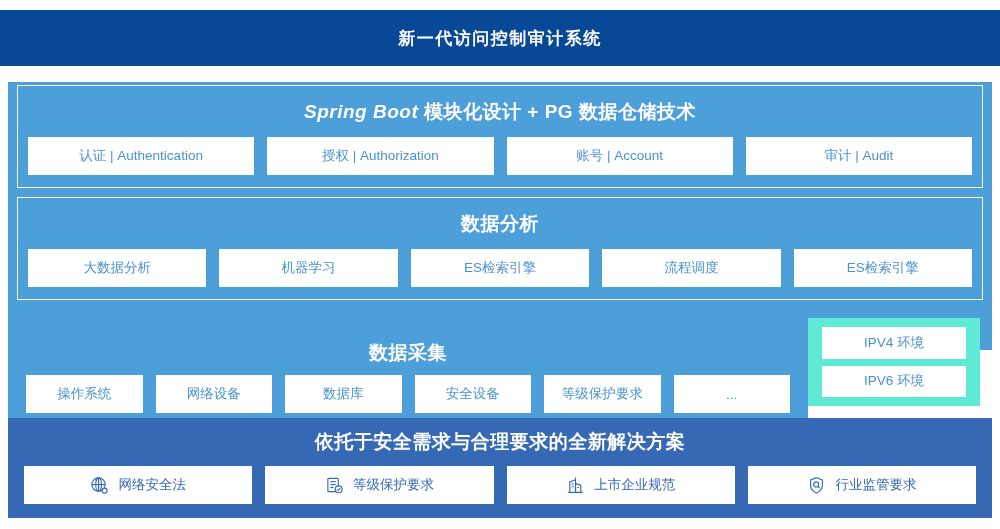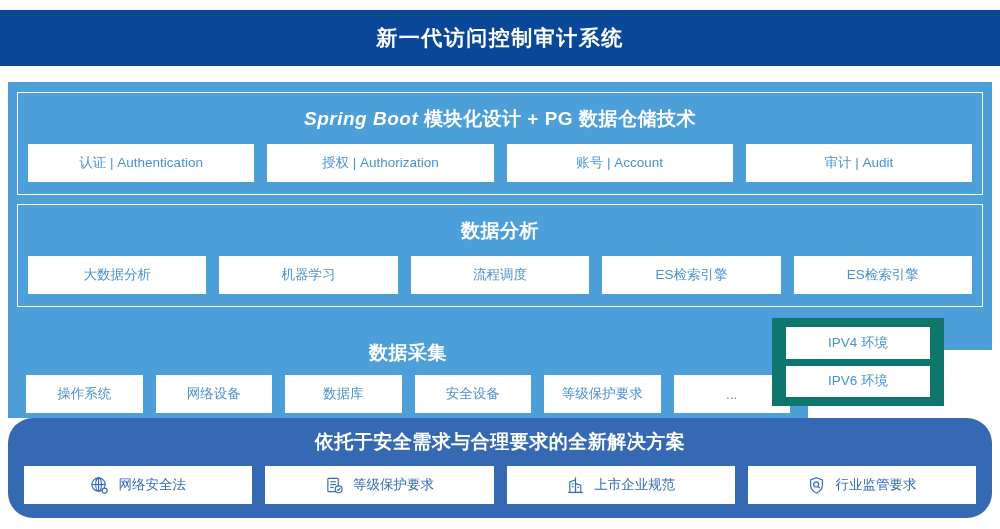--- a/index.html
+++ b/index.html
@@ -27,45 +27,44 @@
     top: 10px;
     width: 1000px;
     height: 56px;
     background: #094897;
     display: flex;
     align-items: center;
     justify-content: center;
   }
   .header-title {
     color: #ffffff;
-    font-size: 21px;
+    font-size: 17px;
     font-weight: bold;
     letter-spacing: 1.5px;
   }
 
   
   .band {
     position: absolute;
     left: 8px;
     width: 984px;
     box-sizing: border-box;
   }
   .band-light {
     background: #4d9fda;
   }
   .band-mid {
     background: #3569b3;
-    border-radius: 25px;
   }
 
   
   .platform {
     top: 82px;
     height: 268px;
-    padding: 10px 9px;
+    padding: 3px 9px;
   }
   .inner-box {
     border: 1px solid #ffffff;
     box-sizing: border-box;
     width: 100%;
     padding: 9px 10px 12px 10px;
   }
   .inner-box + .inner-box {
     margin-top: 9px;
   }
@@ -112,25 +111,25 @@
     height: 88px;
     background: #4d9fda;
     box-sizing: border-box;
     padding: 8px 18px 10px 18px;
   }
   .collect-main .box-title {
     padding: 2px 0 9px 0;
   }
   .collect-side {
     position: absolute;
-    left: 764px;
+    left: 800px;
     top: 0;
     width: 172px;
     height: 88px;
-    background: #0f766e;
+    background: #5eead4;
     box-sizing: border-box;
     padding: 9px 14px;
     display: flex;
     flex-direction: column;
     gap: 7px;
   }
   .side-card {
     background: #ffffff;
     flex: 1 1 0;
     display: flex;
@@ -192,22 +191,22 @@
         <div class="card">账号 | Account</div>
         <div class="card">审计 | Audit</div>
       </div>
     </div>
 
     <div class="inner-box">
       <div class="box-title">数据分析</div>
       <div class="card-row">
         <div class="card">大数据分析</div>
         <div class="card">机器学习</div>
+        <div class="card">ES检索引擎</div>
         <div class="card">流程调度</div>
-        <div class="card">ES检索引擎</div>
         <div class="card">ES检索引擎</div>
       </div>
     </div>
 
   </div>
 
   <div class="collect-wrap">
 
     <div class="collect-main">
       <div class="box-title">数据采集</div>

